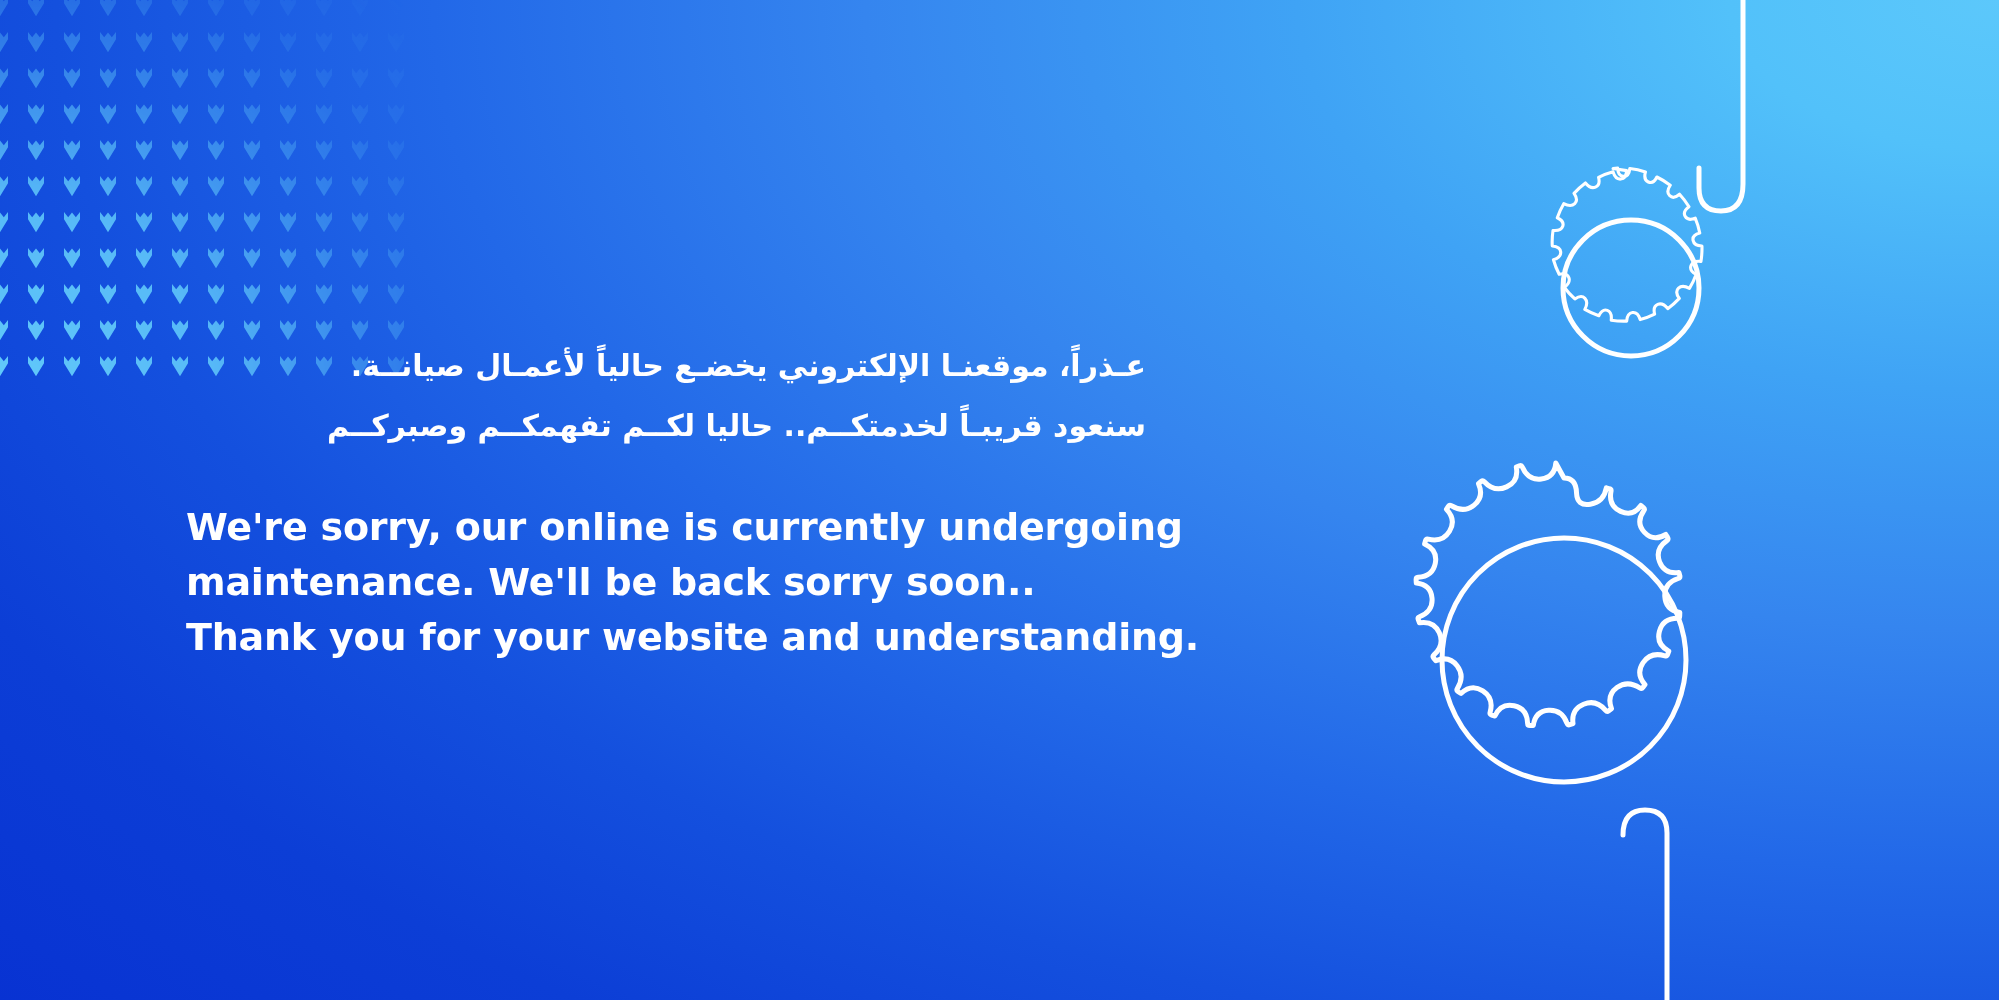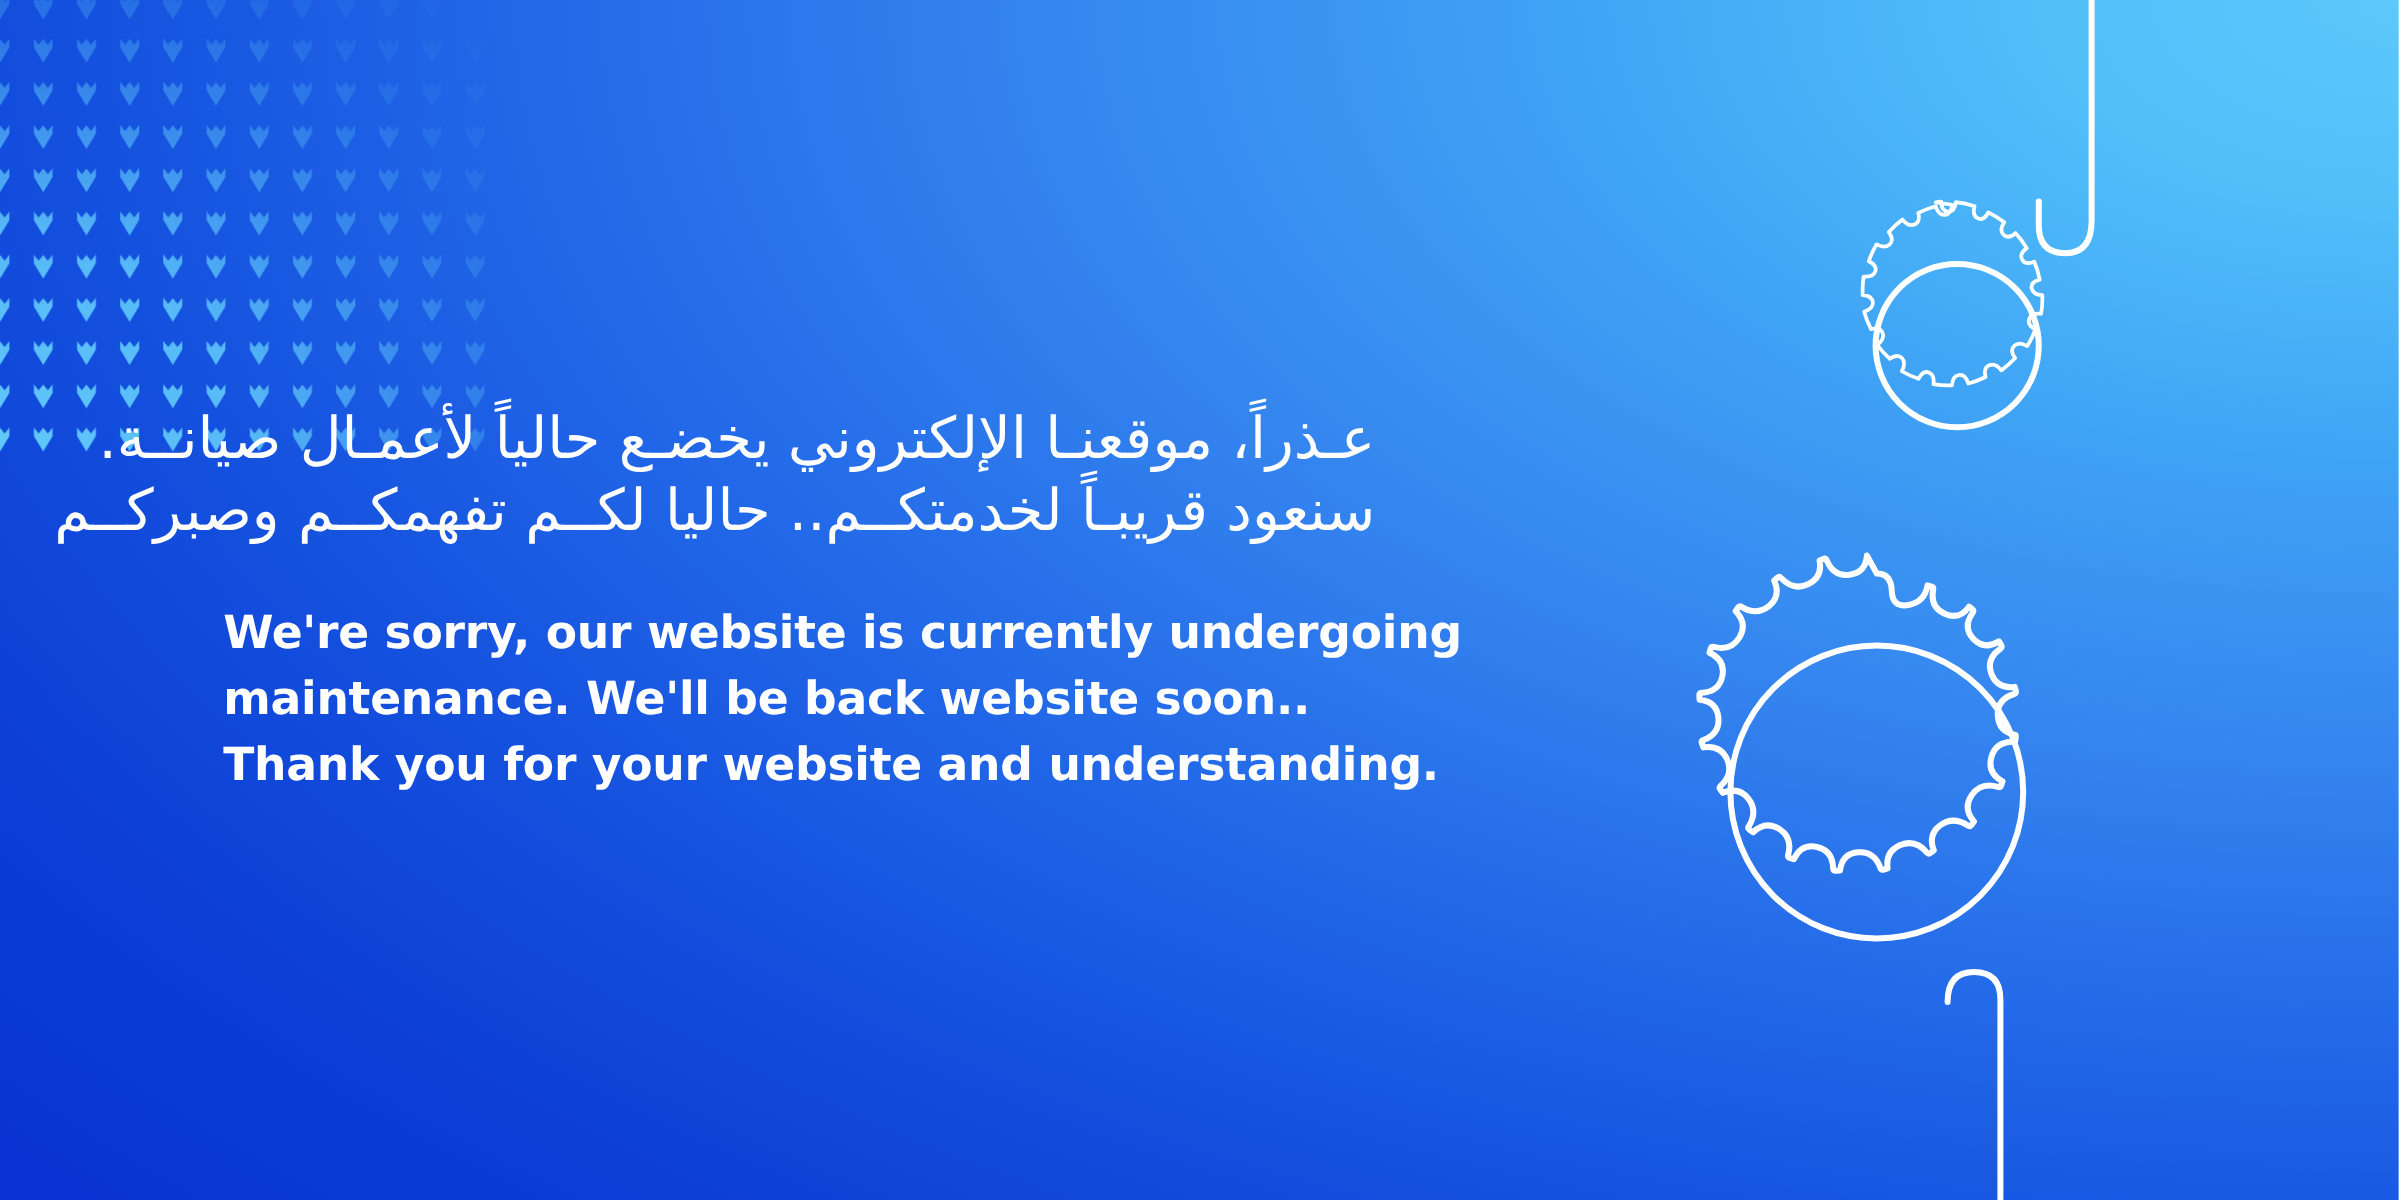--- a/index.html
+++ b/index.html
@@ -44,24 +44,24 @@
   
   #text-block {
     position:absolute;
     left:186px;
     top:336px;
     width:1060px;
   }
   .ar-line {
     color:#ffffff;
     direction:rtl;
-    text-align:center;
-    font-size:48px;
+    text-align:right;
+    font-size:30px;
     line-height:60px;
-    font-weight:400;
+    font-weight:700;
     letter-spacing:0px;
     white-space:nowrap;
   }
   #arabic-block { width:960px; }
   #english-block { margin-top:44px; }
   .en-line {
     color:#ffffff;
     font-size:38px;
     line-height:55px;
     font-weight:700;
@@ -335,20 +335,20 @@
   </svg>
 
   <div id="text-block">
 
     <div id="arabic-block">
       <div class="ar-line">عـذراً، موقعنـا الإلكتروني يخضـع حالياً لأعمـال صيانــة.</div>
       <div class="ar-line">سنعود قريبـاً لخدمتكــم.. حاليا لكــم تفهمكــم وصبركــم</div>
     </div>
 
     <div id="english-block">
-      <div class="en-line">We're sorry, our website is currently undergoing</div>
-      <div class="en-line">maintenance. We'll be back website soon..</div>
+      <div class="en-line">We're sorry, our online is currently undergoing</div>
+      <div class="en-line">maintenance. We'll be back sorry soon..</div>
       <div class="en-line">Thank you for your website and understanding.</div>
     </div>
 
   </div>
 
 </div>
 
 </body></html>

